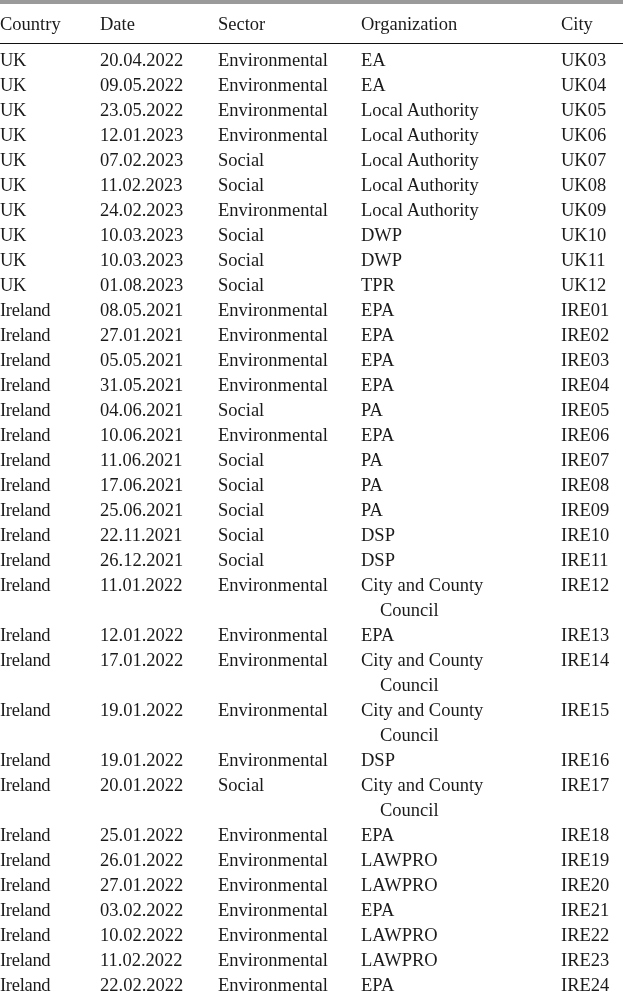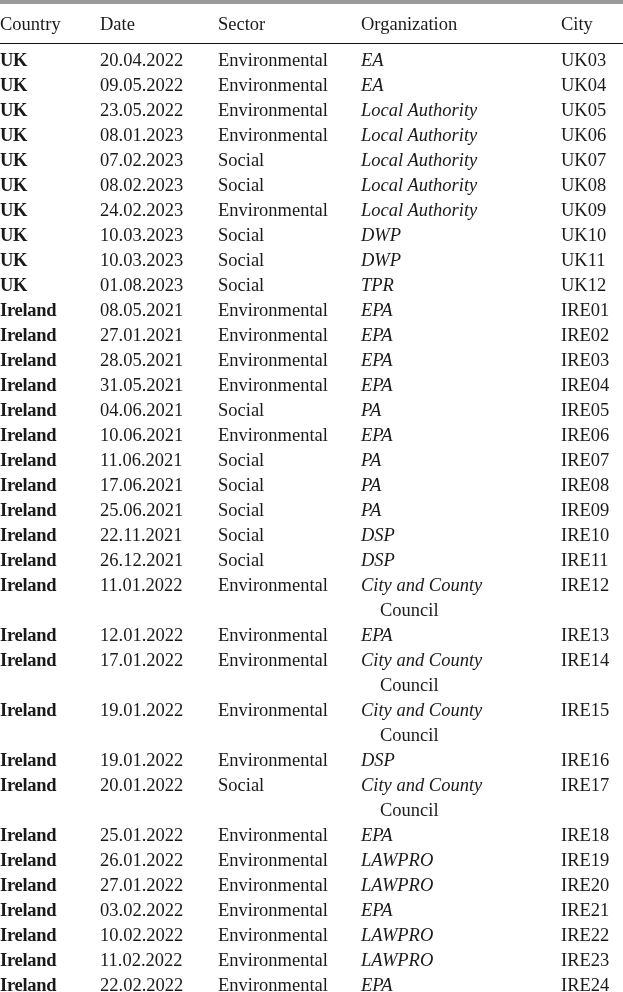--- a/index.html
+++ b/index.html
@@ -46,23 +46,23 @@
       margin-top: 20px;
     }
     td {
       padding: 0;
       height: 25px;
       line-height: 25px;
       vertical-align: top;
       white-space: nowrap;
     }
     tbody tr:first-child td { padding-top: 4px; }
-    td.country { font-weight: bold; letter-spacing: -0.3px; }
+    td.country { font-weight: normal; letter-spacing: -0.3px; }
     td.org .wrap { display: block; padding-left: 19px; }
-    td.org .line { display: block; font-style: italic; }
+    td.org .line { display: block; }
   </style>
 </head>
 <body>
 
 <div class="top-rule"></div>
 
 <table>
   <colgroup>
     <col class="c-country">
       <col class="c-date">
@@ -102,39 +102,39 @@
         <td class="country">UK</td>
         <td class="date">23.05.2022</td>
         <td class="sector">Environmental</td>
         <td class="org">
           <span class="line">Local Authority</span>
         </td>
         <td class="code">UK05</td>
       </tr>
       <tr>
         <td class="country">UK</td>
-        <td class="date">08.01.2023</td>
+        <td class="date">12.01.2023</td>
         <td class="sector">Environmental</td>
         <td class="org">
           <span class="line">Local Authority</span>
         </td>
         <td class="code">UK06</td>
       </tr>
       <tr>
         <td class="country">UK</td>
         <td class="date">07.02.2023</td>
         <td class="sector">Social</td>
         <td class="org">
           <span class="line">Local Authority</span>
         </td>
         <td class="code">UK07</td>
       </tr>
       <tr>
         <td class="country">UK</td>
-        <td class="date">08.02.2023</td>
+        <td class="date">11.02.2023</td>
         <td class="sector">Social</td>
         <td class="org">
           <span class="line">Local Authority</span>
         </td>
         <td class="code">UK08</td>
       </tr>
       <tr>
         <td class="country">UK</td>
         <td class="date">24.02.2023</td>
         <td class="sector">Environmental</td>
@@ -183,21 +183,21 @@
         <td class="country">Ireland</td>
         <td class="date">27.01.2021</td>
         <td class="sector">Environmental</td>
         <td class="org">
           <span class="line">EPA</span>
         </td>
         <td class="code">IRE02</td>
       </tr>
       <tr>
         <td class="country">Ireland</td>
-        <td class="date">28.05.2021</td>
+        <td class="date">05.05.2021</td>
         <td class="sector">Environmental</td>
         <td class="org">
           <span class="line">EPA</span>
         </td>
         <td class="code">IRE03</td>
       </tr>
       <tr>
         <td class="country">Ireland</td>
         <td class="date">31.05.2021</td>
         <td class="sector">Environmental</td>

